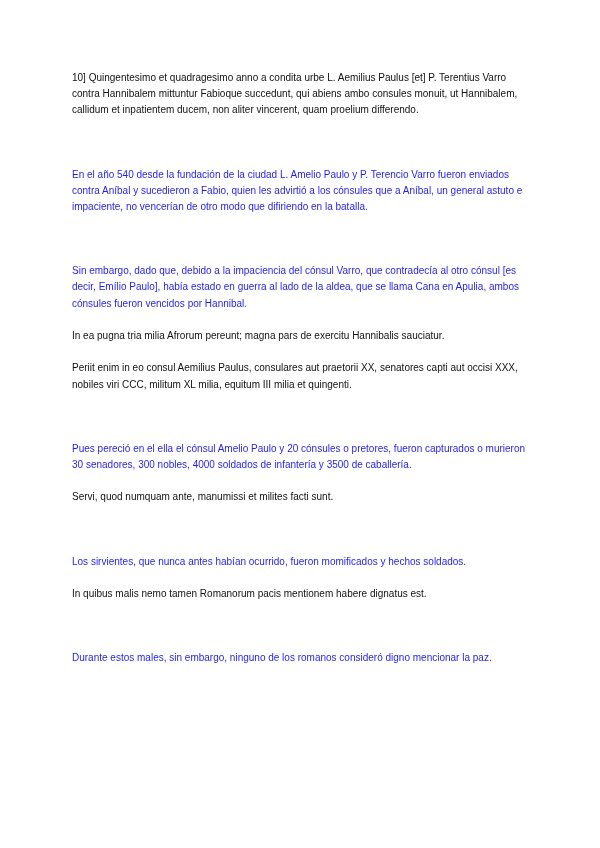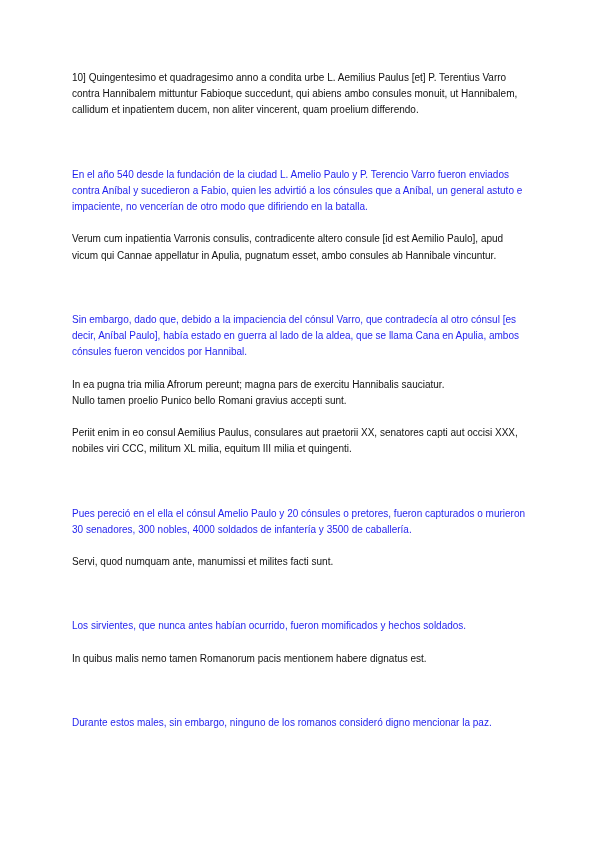--- a/index.html
+++ b/index.html
@@ -15,26 +15,24 @@
 </style>
 </head>
 <body>
 
 <div class="page">
   <div class="para">
     <span class="latin">10] Quingentesimo et quadragesimo anno a condita urbe L. Aemilius Paulus [et] P. Terentius Varro contra Hannibalem mittuntur Fabioque succedunt, qui abiens ambo consules monuit, ut Hannibalem, callidum et inpatientem ducem, non aliter vincerent, quam proelium differendo.</span>
     <span class="spanish">En el año 540 desde la fundación de la ciudad L. Amelio Paulo y P. Terencio Varro fueron enviados contra Aníbal y sucedieron a Fabio, quien les advirtió a los cónsules que a Aníbal, un general astuto e impaciente, no vencerían de otro modo que difiriendo en la batalla.</span>
   </div>
   <div class="para">
-    <span class="latin">Verum cum inpatientia Varronis consulis, contradicente altero consule [id est Aemilio Paulo], apud vicum qui Cannae appellatur in Apulia, pugnatum esset, ambo consules ab Hannibale vincuntur.</span>
-    <span class="spanish">Sin embargo, dado que, debido a la impaciencia del cónsul Varro, que contradecía al otro cónsul [es decir, Aníbal Paulo], había estado en guerra al lado de la aldea, que se llama Cana en Apulia, ambos cónsules fueron vencidos por Hannibal.</span>
+    <span class="spanish">Sin embargo, dado que, debido a la impaciencia del cónsul Varro, que contradecía al otro cónsul [es decir, Emílio Paulo], había estado en guerra al lado de la aldea, que se llama Cana en Apulia, ambos cónsules fueron vencidos por Hannibal.</span>
   </div>
   <div class="para">
     <span class="latin">In ea pugna tria milia Afrorum pereunt; magna pars de exercitu Hannibalis sauciatur.</span>
-    <span class="latin">Nullo tamen proelio Punico bello Romani gravius accepti sunt.</span>
   </div>
   <div class="para">
     <span class="latin">Periit enim in eo consul Aemilius Paulus, consulares aut praetorii XX, senatores capti aut occisi XXX, nobiles viri CCC, militum XL milia, equitum III milia et quingenti.</span>
     <span class="spanish">Pues pereció en el ella el cónsul Amelio Paulo y 20 cónsules o pretores, fueron capturados o murieron 30  senadores, 300 nobles, 4000 soldados de infantería y 3500 de caballería.</span>
   </div>
   <div class="para">
     <span class="latin">Servi, quod numquam ante, manumissi et milites facti sunt.</span>
     <span class="spanish">Los sirvientes, que nunca antes habían ocurrido, fueron momificados y hechos soldados.</span>
   </div>
   <div class="para">

